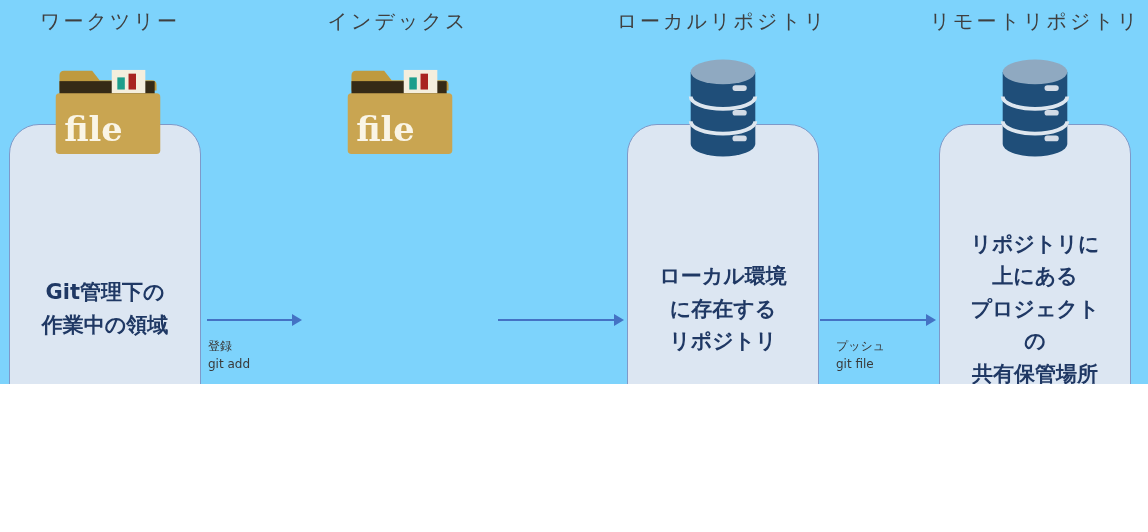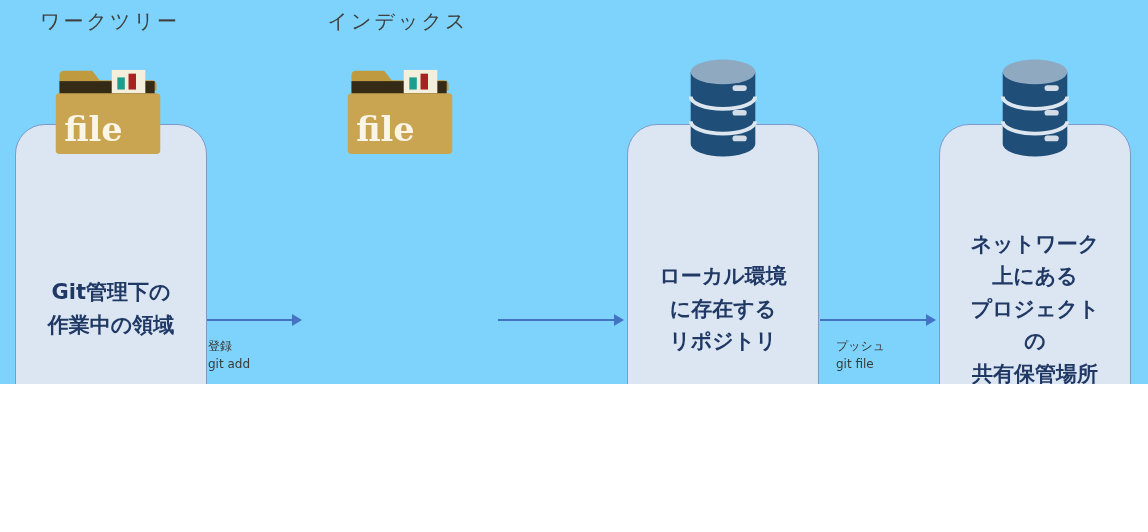--- a/index.html
+++ b/index.html
@@ -74,32 +74,34 @@
     white-space: pre-line;
   }
 </style>
 </head>
 <body>
 
 <div class="canvas">
 
   <h2 class="col-title" style="left:110px">ワークツリー</h2>
   <h2 class="col-title" style="left:398px">インデックス</h2>
+  <h2 class="col-title" style="left:722px">ローカルリポジトリ</h2>
+  <h2 class="col-title" style="left:1035px">リモートリポジトリ</h2>
 
-  <div class="stage-box" style="left:15px">
+  <div class="stage-box" style="left:9px">
     <p class="box-text">Git管理下の
 作業中の領域</p>
   </div>
   <div class="stage-box" style="left:627px">
     <p class="box-text">ローカル環境
 に存在する
 リポジトリ</p>
   </div>
   <div class="stage-box" style="left:939px">
-    <p class="box-text">ネットワーク
+    <p class="box-text">リポジトリに
 上にある
 プロジェクト
 の
 共有保管場所</p>
   </div>
 
   <svg class="icon" style="left:52px;top:64px" width="112" height="94" viewBox="0 0 120 100">
     <path d="M8 28 V12 q0 -5 5 -5 h30 l8 10 h56 q5 0 5 5 v6 z" fill="#bf9a3e"></path>
     <rect x="8" y="18" width="102" height="14" fill="#352a16"></rect>
     <rect x="64" y="6" width="36" height="25" fill="#f4eedd"></rect>

